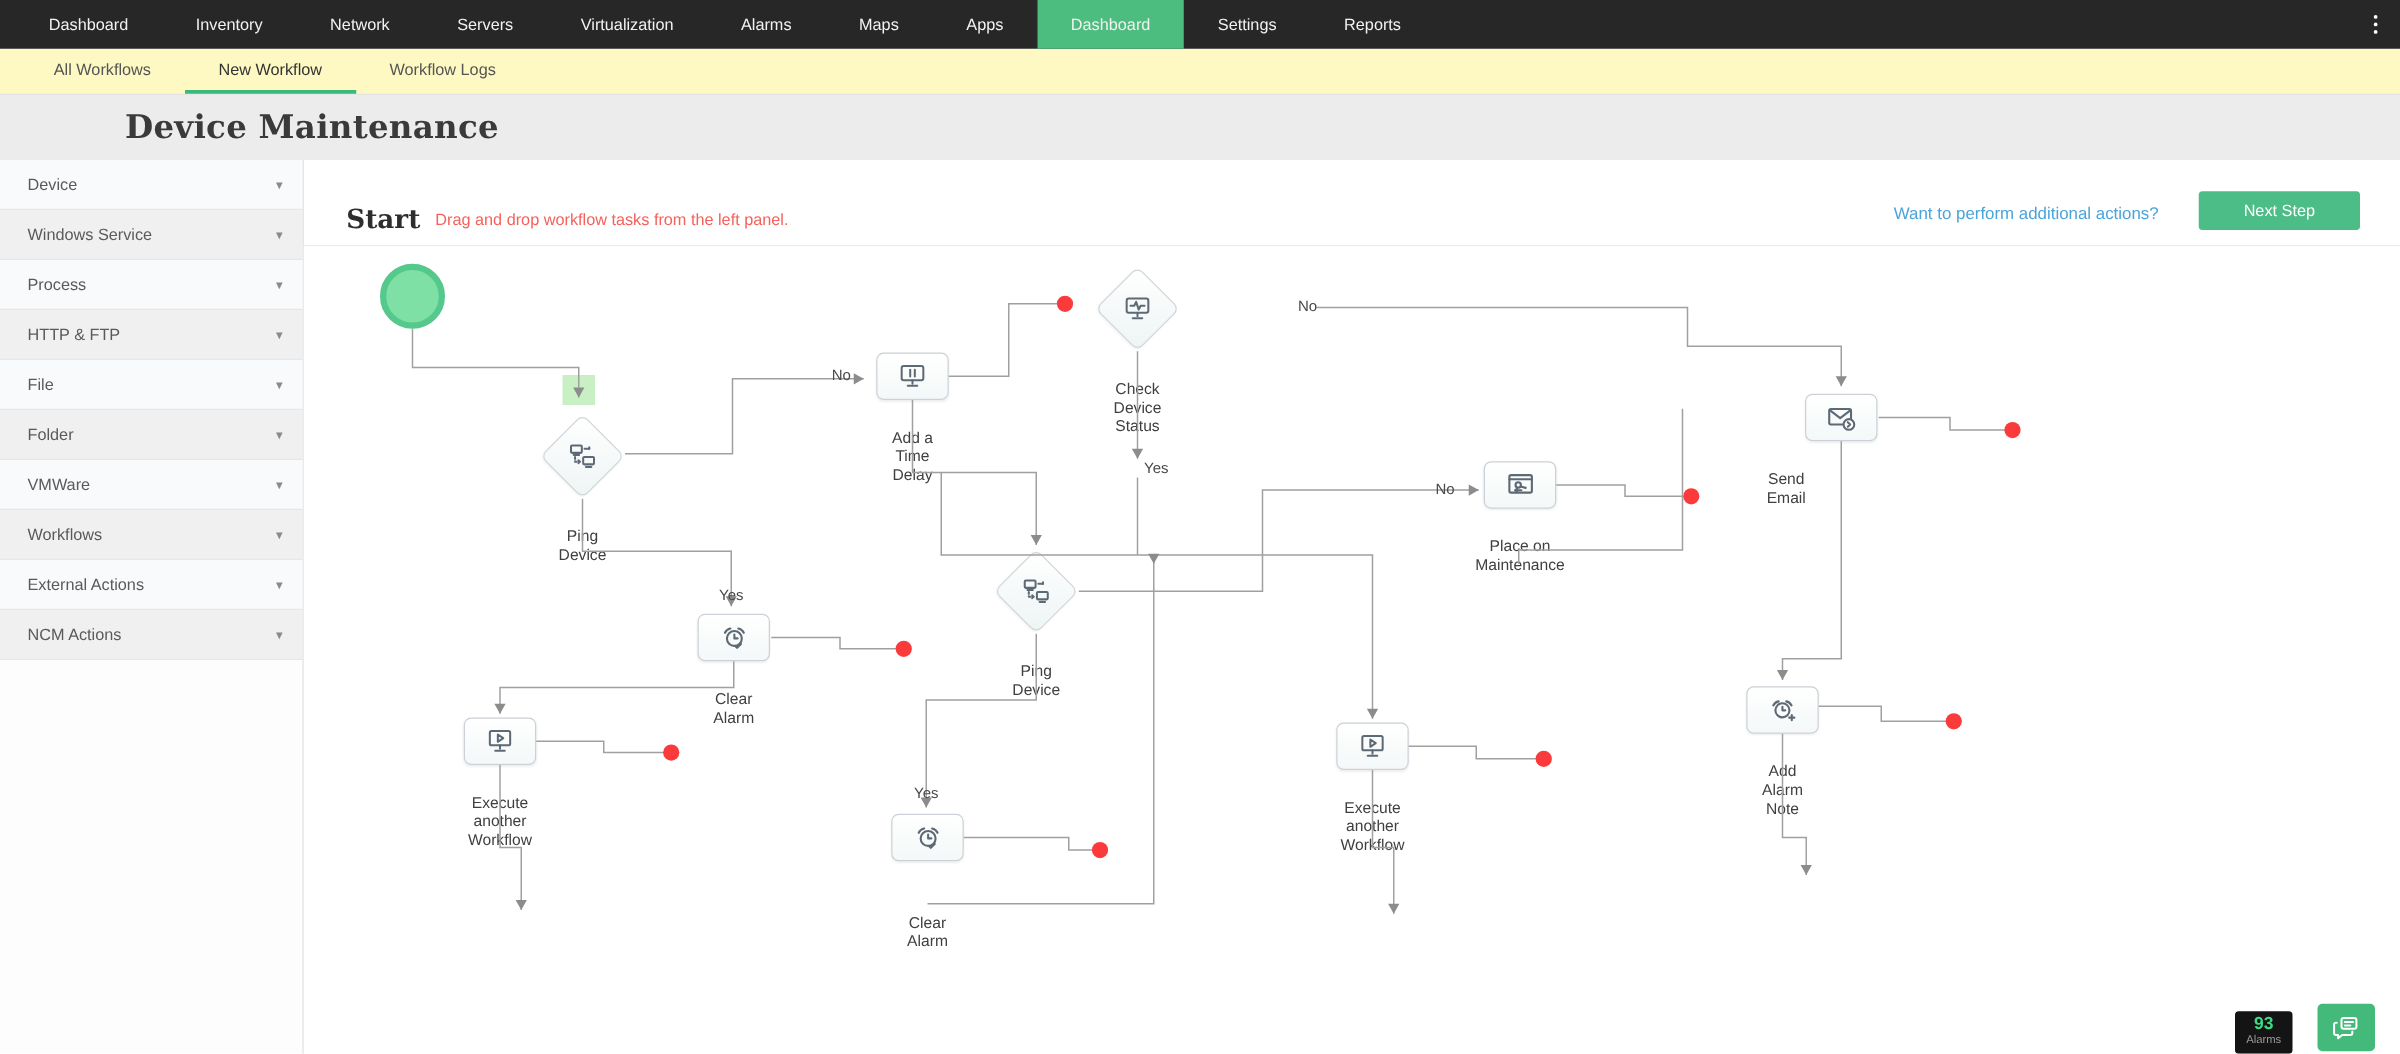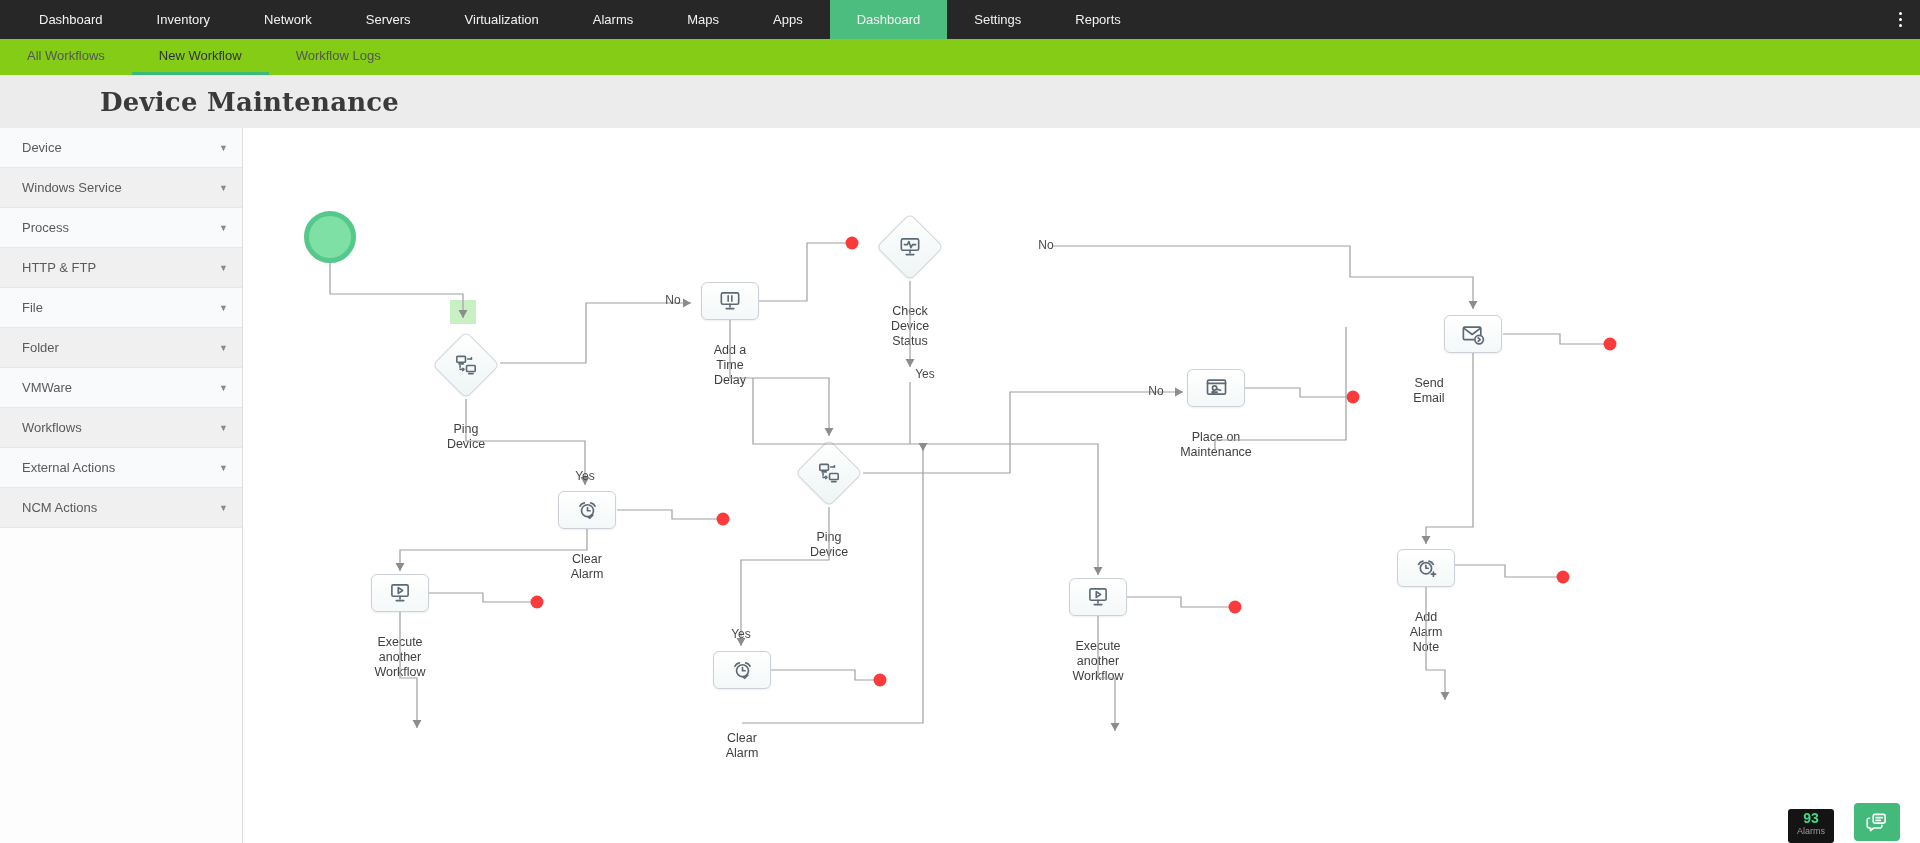--- a/index.html
+++ b/index.html
@@ -8,21 +8,21 @@
 
   
   .topnav { position:relative; height:39px; background:#272727; display:flex; align-items:stretch; padding-left:12px; }
   .nav-item { color:#f2f2f2; font-size:13px; display:flex; align-items:center; padding:16px 27px; cursor:pointer; }
   .nav-item.active { background:#4dbd7f; }
   .kebab { position:absolute; right:10px; top:0; height:39px; width:20px; display:flex; flex-direction:column;
            justify-content:center; align-items:center; gap:3px; cursor:pointer; }
   .kebab i { width:3px; height:3px; border-radius:50%; background:#fff; }
 
   
-  .tabs { height:37px; background:#84cc16; border-bottom:1px solid #e4e4e4; display:flex; padding-left:0; }
+  .tabs { height:37px; background:#fef9c3; border-bottom:1px solid #e4e4e4; display:flex; padding-left:16px; }
   .tab { font-size:13px; color:#555; display:flex; align-items:center; padding:0 27px; cursor:pointer;
          border-bottom:3px solid transparent; }
   .tab.active { color:#333; border-bottom-color:#3bb87c; }
 
   
   .titlebar { height:52px; background:#ececec; display:flex; align-items:center; padding-left:100px; }
   .titlebar h1 { font-family:"DejaVu Serif", serif; font-size:26px; font-weight:600; color:#3a3a3a; letter-spacing:.2px; }
 
   
   .content { position:relative; height:715px; display:flex; }
@@ -139,20 +139,27 @@
         <span>External Actions</span>
         <span class="caret">▼</span>
       </div>
       <div class="side-item">
         <span>NCM Actions</span>
         <span class="caret">▼</span>
       </div>
     </div>
 
   <div class="mainright">
+    <div class="canvas-header">
+      <span class="start-title">Start</span>
+      <span class="hint">Drag and drop workflow tasks from the left panel.</span>
+      <span class="spacer"></span>
+      <span class="addl-link">Want to perform additional actions?</span>
+      <button class="next-btn">Next Step</button>
+    </div>
 
     <div class="canvas">
       <svg class="edges" width="1687" height="646">
           <polyline points="87,66 87,97 220,97 220,121" fill="none" stroke="#a0a0a0" stroke-width="1.2"></polyline>
           <polygon points="215.5,113 224.5,113 220,121" fill="#8c8c8c"></polygon>
           <polyline points="257,166 343,166 343,106 448,106" fill="none" stroke="#a0a0a0" stroke-width="1.2"></polyline>
           <polygon points="440,101.5 440,110.5 448,106" fill="#8c8c8c"></polygon>
           <polyline points="223,202 223,244 342,244 342,288" fill="none" stroke="#a0a0a0" stroke-width="1.2"></polyline>
           <polygon points="337.5,280 346.5,280 342,288" fill="#8c8c8c"></polygon>
           <polyline points="374,313 429,313 429,322 480,322" fill="none" stroke="#a0a0a0" stroke-width="1.2"></polyline>

